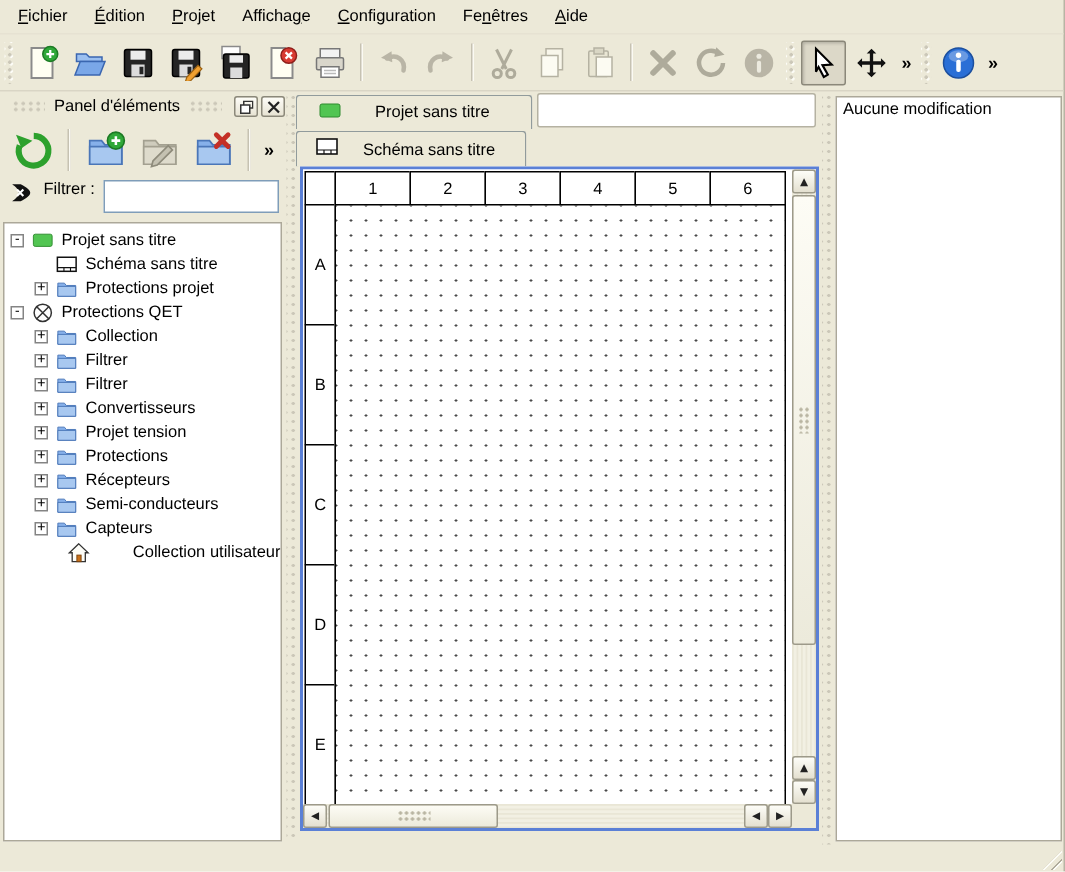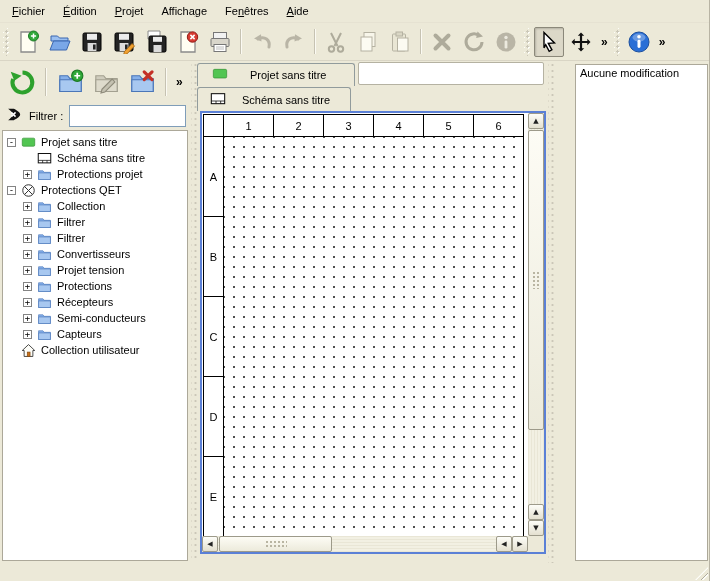--- a/index.html
+++ b/index.html
@@ -33,21 +33,21 @@
      background-size:5px 4px;}
   .dock-title-label{white-space:nowrap;}
   .dock-btn{width:16px;height:14px;margin-left:2px;background:linear-gradient(#fefdf8,#e7e3d3);
      border:1px solid #8b887a;border-radius:2px;display:flex;align-items:center;justify-content:center;padding:0;}
   .dock-btn svg{width:9px;height:9px;display:block;}
   .panel-toolbar{height:40px;display:flex;align-items:center;padding-left:4px;}
   .pt-btn{width:34px;height:34px;display:flex;align-items:center;justify-content:center;
           border:none;background:none;margin:0 1px;padding:0;}
   .pt-btn svg{width:27px;height:27px;display:block;}
   .pt-sep{width:1px;height:28px;background:#c6c2b2;border-right:1px solid #fbfaf3;margin:0 5px;}
-  .filter-row{height:27px;display:flex;align-items:center;padding:0 6px;gap:6px;}
+  .filter-row{height:27px;display:flex;padding:0 6px;gap:6px;}
   .filter-row svg{width:17px;height:17px;}
   .filter-input{flex:1;height:18px;border:1px solid #7f9db9;background:#fff;
       font-family:"Liberation Sans",sans-serif;font-size:11px;padding:1px 3px;min-width:20px;}
   .tree{flex:1;background:#fff;border:1px solid #aca899;margin:1px 4px 2px 2px;
         overflow:hidden;padding-top:3px;}
   .tree-row{height:16px;display:flex;align-items:center;white-space:nowrap;}
   .expander{width:9px;height:9px;box-sizing:border-box;border:1px solid #848484;background:#fff;
       display:flex;align-items:center;justify-content:center;font-size:9px;line-height:7px;
       margin-right:5px;flex:none;font-family:"DejaVu Sans Mono",monospace;}
   .tree-icon{width:15px;height:15px;margin-right:5px;flex:none;}
@@ -80,41 +80,42 @@
      border:1px solid #9d9a8a;border-radius:2px;display:flex;align-items:center;justify-content:center;
      font-size:7px;color:#222;padding:0;font-family:"DejaVu Sans",sans-serif;}
   .sb-thumb{position:absolute;box-sizing:border-box;background:linear-gradient(#fdfcf5,#eceadb);
      border:1px solid #9d9a8a;border-radius:2px;}
   .grip-v{position:absolute;left:3px;right:3px;top:50%;height:18px;margin-top:-9px;
      background-image:radial-gradient(circle,#b9b5a2 1px,rgba(0,0,0,0) 1.2px);background-size:4px 4px;}
   .grip-h{position:absolute;top:3px;bottom:3px;left:50%;width:22px;margin-left:-11px;
      background-image:radial-gradient(circle,#b9b5a2 1px,rgba(0,0,0,0) 1.2px);background-size:4px 4px;}
   .sb-corner{position:absolute;right:0;bottom:0;width:16px;height:16px;background:#ece9d8;}
   
-  .undo-list{flex:1;background:#fff;border:1px solid #aca899;margin:2px 2px 2px 20px;overflow:hidden;}
+  .undo-list{flex:1;background:#fff;border:1px solid #aca899;margin:2px 2px 2px 2px;overflow:hidden;}
   .undo-item{padding:2px 4px;}
   
   .splitter{position:absolute;width:6px;
      background-image:radial-gradient(circle,#cbc7b8 1px,rgba(0,0,0,0) 1.2px);background-size:5px 6px;
      background-position:2px 0;}
   .sizegrip{position:absolute;right:1px;bottom:1px;width:13px;height:13px;
      background:repeating-linear-gradient(135deg,rgba(0,0,0,0) 0 3px,#b0ac9c 3px 4px,#fdfdf8 4px 5px);
      clip-path:polygon(100% 0,100% 100%,0 100%);}
   .lp-col{display:flex;flex-direction:column;height:100%;}
 </style>
 </head>
 <body>
 
 <div class="app">
 
   <div class="menubar" id="menubar">
       <span class="menu-item"><u>F</u>ichier</span>
       <span class="menu-item"><u>É</u>dition</span>
       <span class="menu-item"><u>P</u>rojet</span>
       <span class="menu-item">Afficha<u>g</u>e</span>
+      <span class="menu-item"><u>C</u>onfiguration</span>
       <span class="menu-item">Fe<u>n</u>êtres</span>
       <span class="menu-item"><u>A</u>ide</span>
     </div>
 
   <div class="toolbar" id="toolbar">
       <div class="tb-handle"></div>
       <button class="tb-btn">
         <svg viewBox="0 0 24 24">
           <path d="M5 2h9l5 5v15H5z" fill="#fffef2" stroke="#8a8a8a" stroke-width="1.3"></path>
           <path d="M14 2v5h5" fill="#e6e2d2" stroke="#8a8a8a" stroke-width="1.1"></path>
@@ -240,20 +241,36 @@
           <circle cx="12" cy="12" r="10" fill="#2a6fd6" stroke="#1c4f9e"></circle>
           <ellipse cx="12" cy="7.5" rx="6.5" ry="4" fill="#ffffff" opacity="0.3"></ellipse>
           <circle cx="12" cy="6.8" r="1.8" fill="#fff"></circle>
           <rect x="10.5" y="9.8" width="3" height="8.2" rx="1.4" fill="#fff"></rect>
         </svg>
       </button>
       <span class="tb-chevron">»</span>
     </div>
 
   <div class="dock lp-col" style="left:0;top:62px;width:192px;height:501px;">
+    <div class="dock-title">
+      <div class="title-dots"></div>
+      <span class="dock-title-label">Panel d'éléments</span>
+      <div class="title-dots"></div>
+      <button class="dock-btn">
+          <svg viewBox="0 0 9 9">
+            <rect x="2.5" y="0.5" width="6" height="4.5" fill="none" stroke="#333"></rect>
+            <rect x="0.5" y="3" width="6" height="5.5" fill="#fff" stroke="#333"></rect>
+          </svg>
+        </button>
+      <button class="dock-btn">
+          <svg viewBox="0 0 9 9">
+            <path d="M1 1l7 7M8 1L1 8" stroke="#222" stroke-width="1.5"></path>
+          </svg>
+        </button>
+    </div>
     <div class="panel-toolbar" id="panelToolbar">
         <button class="pt-btn">
           <svg viewBox="0 0 24 24">
             <path d="M12 3.2a8.8 8.8 0 1 1-8.3 5.6" fill="none" stroke="#2da12d" stroke-width="3.6"></path>
             <path d="M1.5 2.5l3.2 8 6.5-4.5z" fill="#2da12d"></path>
           </svg>
         </button>
         <div class="pt-sep"></div>
         <button class="pt-btn">
           <svg viewBox="0 0 24 24">
@@ -411,21 +428,21 @@
         <div class="tree-row" style="padding-left: 20px;">
           <span class="expander">+</span>
           <span class="tree-icon">
             <svg viewBox="0 0 24 24">
               <path d="M2.5 6h7l2 2.5h10V20h-19z" fill="#86b0ea" stroke="#4a76b8"></path>
               <path d="M2.5 9.5h19V20h-19z" fill="#a8c8f0" stroke="#4a76b8"></path>
             </svg>
           </span>
           <span>Capteurs</span>
         </div>
-        <div class="tree-row" style="padding-left: 4px;">
+        <div class="tree-row" style="padding-left: 4px; justify-content: space-between;">
           <span class="tree-spacer"></span>
           <span class="tree-icon">
             <svg viewBox="0 0 24 24">
               <path d="M12 2.5L2 12h3v9.5h14V12h3z" fill="#fdfdf8" stroke="#333" stroke-width="1.4"></path>
               <rect x="10" y="14.5" width="4.5" height="7" fill="#c8701a" stroke="#7a430e"></rect>
             </svg>
           </span>
           <span>Collection utilisateur</span>
         </div>
       </div>

